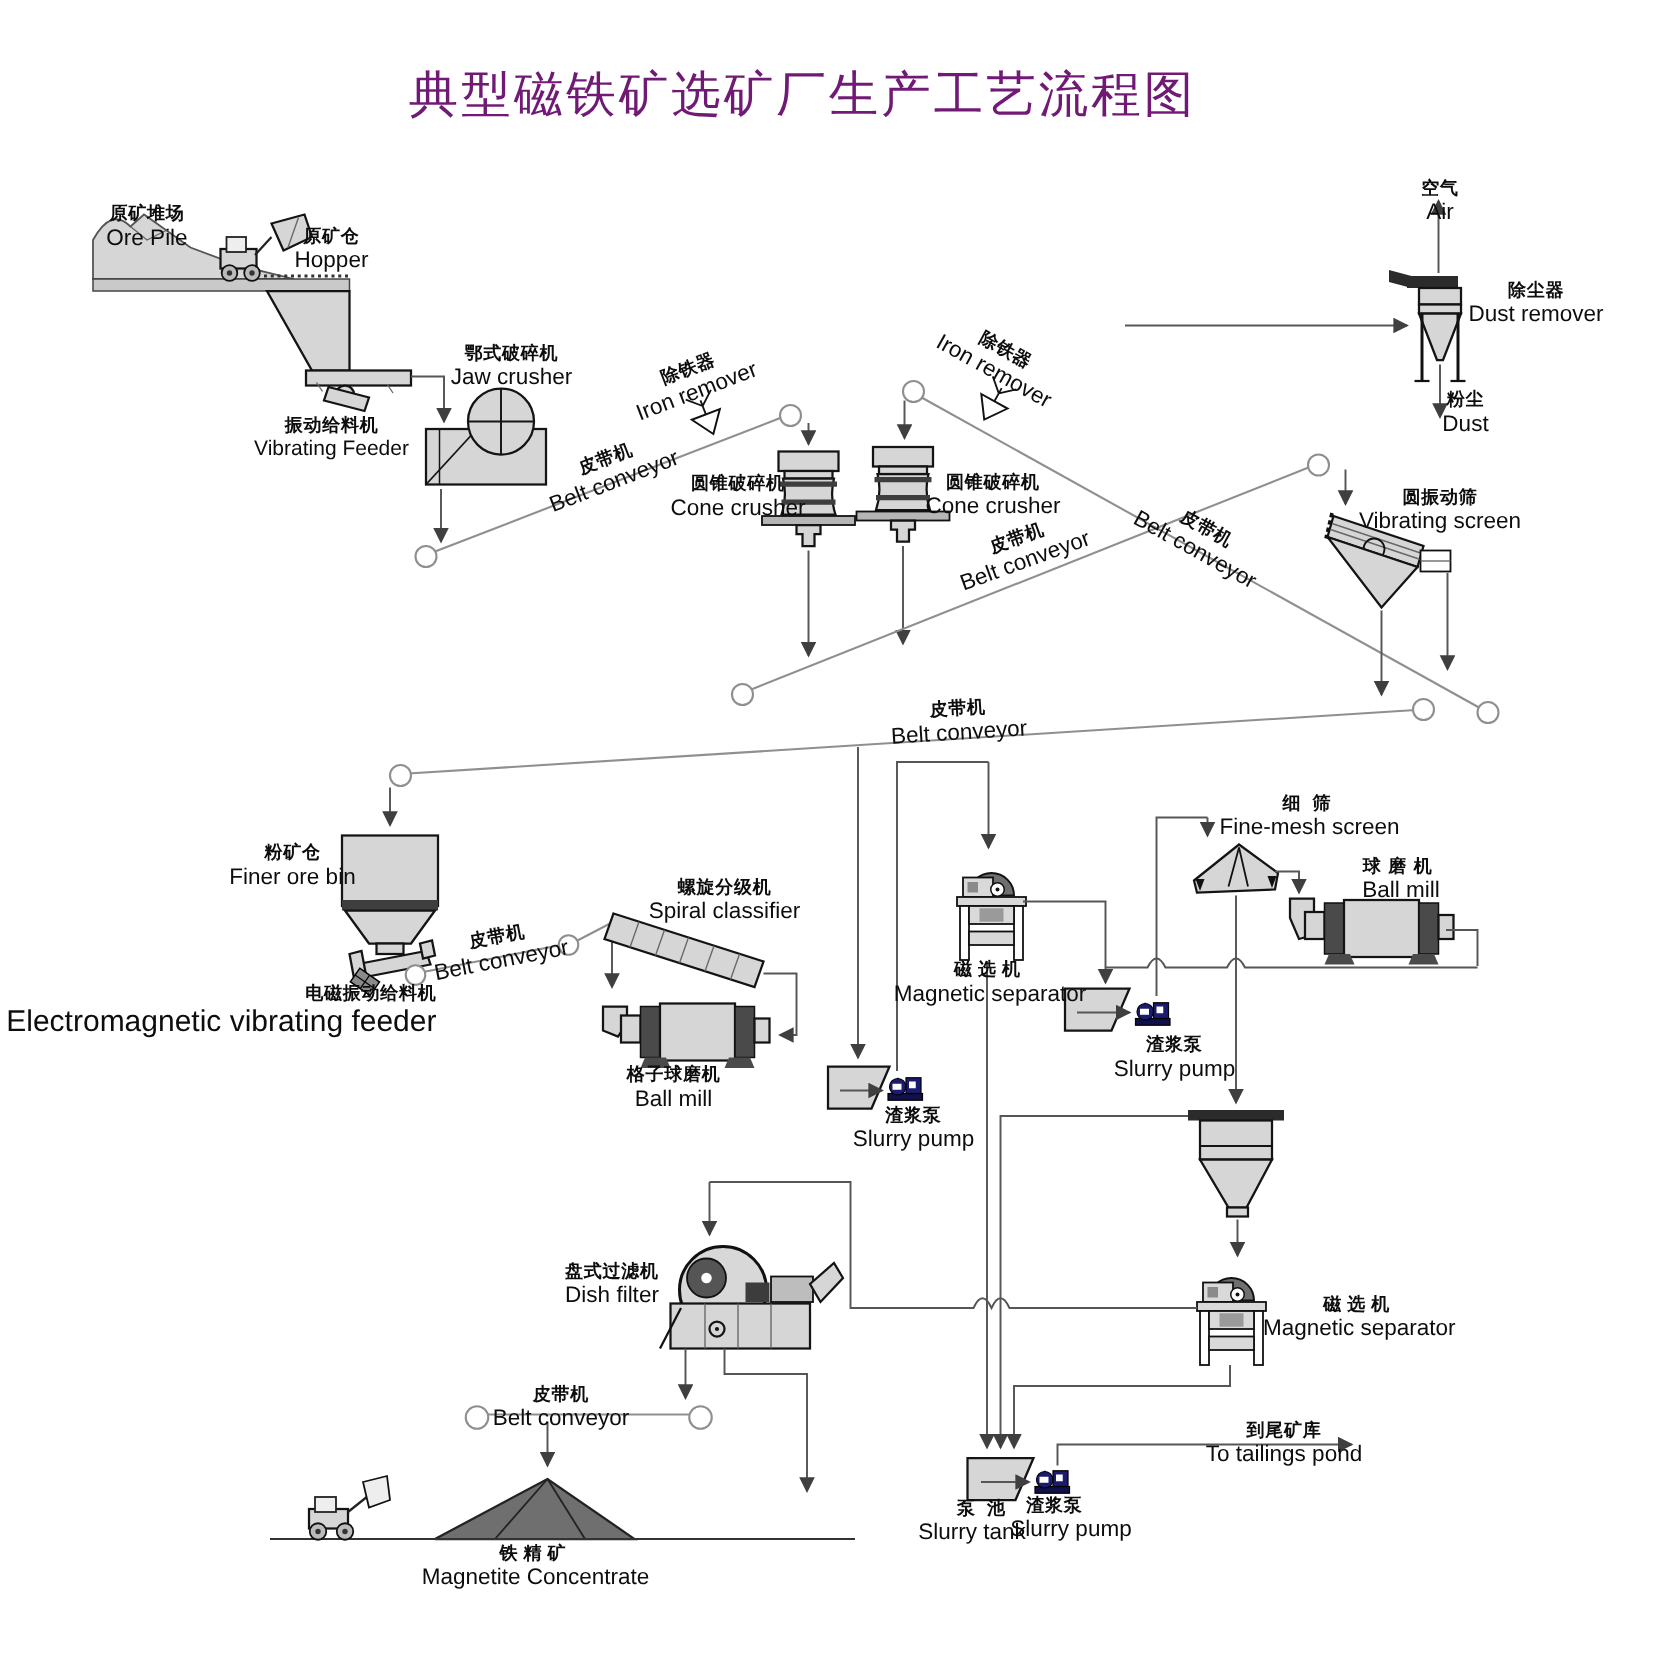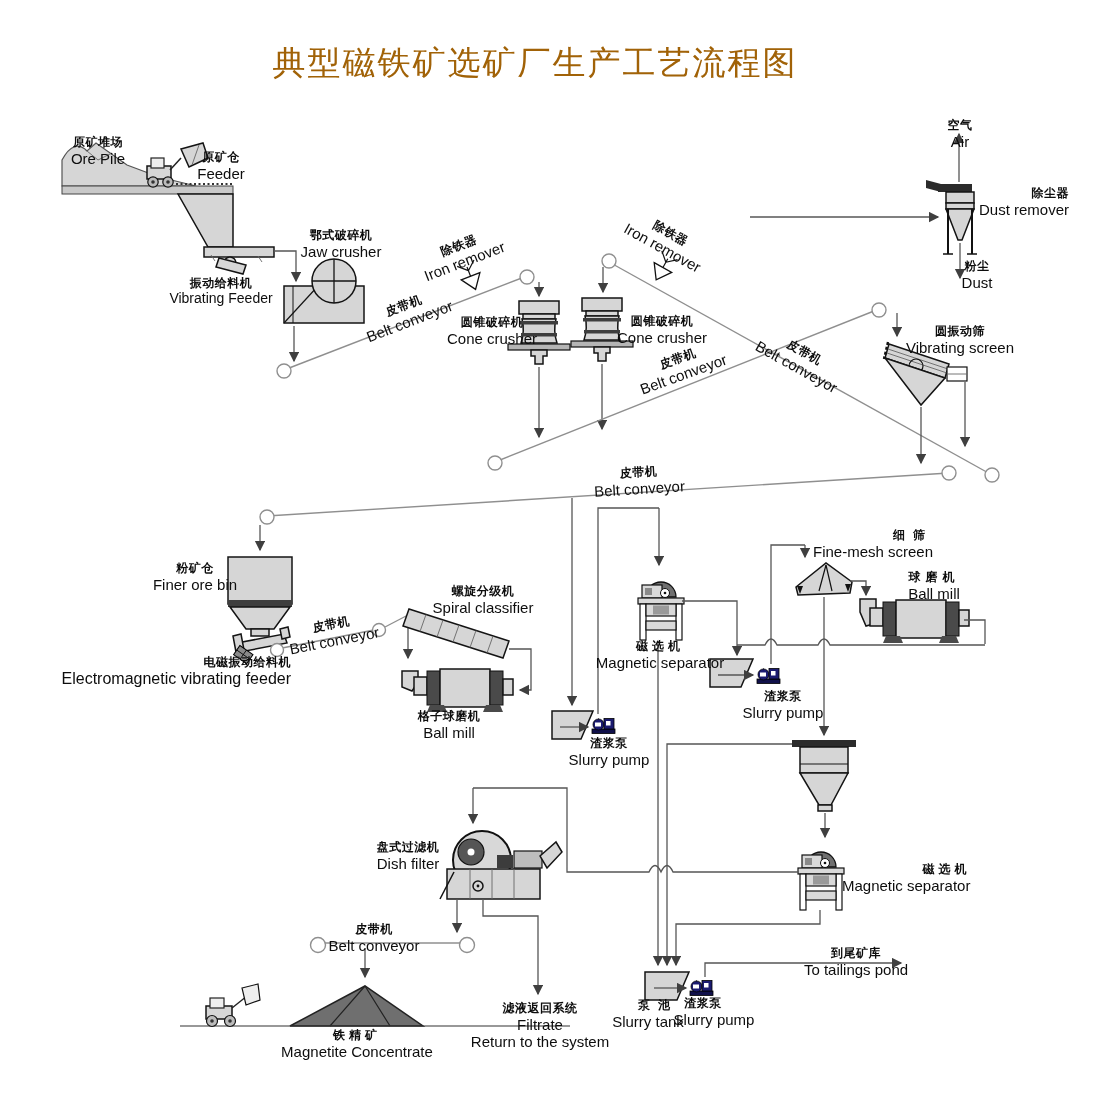--- a/index.html
+++ b/index.html
@@ -1,25 +1,25 @@
 <!DOCTYPE html>
 <html><head>
 <meta charset="utf-8">
 <style>
   html,body{margin:0;padding:0;background:#fff}
   .stage{position:relative;width:1110px;height:1119px;background:#fff;overflow:hidden;
          font-family:"Liberation Sans",sans-serif;color:#0d0d0d}
   .stage svg{position:absolute;left:0;top:0}
   .lbl{position:absolute;transform:translateX(-50%);text-align:center;white-space:nowrap;line-height:1.14}
-  .lbl-l{position:absolute;text-align:right;white-space:nowrap;line-height:1.14}
+  .lbl-l{position:absolute;text-align:center;white-space:nowrap;line-height:1.14}
   .lbl-r{position:absolute;text-align:right;white-space:nowrap;line-height:1.14}
   .zh{font-size:12px;font-weight:bold;letter-spacing:.5px}
   .en{font-size:15px}
   .en-lg{font-size:14px}
-  .title-zh{font-size:33px;color:#a16207;letter-spacing:2px;font-weight:400}
+  .title-zh{font-size:33px;color:#701a75;letter-spacing:2px;font-weight:400}
   .title-en{font-size:19.5px;color:#7e7e7e;font-weight:500}
   
   .eq{fill:#d6d6d6;stroke:#141414;stroke-width:1.5}
   .eqd{fill:#3e3e3e;stroke:none}
   .fl{fill:none;stroke:#565656;stroke-width:1.3}
   .cv{fill:none;stroke:#8f8f8f;stroke-width:1.4}
   .pl{fill:#fff;stroke:#8f8f8f;stroke-width:1.4}
   .thin{stroke:#666;stroke-width:.9;fill:none}
 </style>
 </head>
@@ -315,21 +315,21 @@
   <div class="title-zh">典型磁铁矿选矿厂生产工艺流程图</div>
 </div>
 
 <div class="lbl" style="left:98px;top:136px">
   <div class="zh">原矿堆场</div>
   <div class="en">Ore Pile</div>
 </div>
 
 <div class="lbl" style="left:221px;top:151px">
   <div class="zh">原矿仓</div>
-  <div class="en">Feeder</div>
+  <div class="en">Hopper</div>
 </div>
 
 <div class="lbl" style="left:341px;top:229px">
   <div class="zh">鄂式破碎机</div>
   <div class="en">Jaw crusher</div>
 </div>
 
 <div class="lbl" style="left:221px;top:277px">
   <div class="zh">振动给料机</div>
   <div class="en en-lg">Vibrating Feeder</div>
@@ -396,21 +396,21 @@
   <div class="en">Belt conveyor</div>
 </div>
 
 <div class="lbl" style="left:195px;top:562px">
   <div class="zh">粉矿仓</div>
   <div class="en">Finer ore bin</div>
 </div>
 
 <div class="lbl-r" style="right:819px;top:656px">
   <div class="zh">电磁振动给料机</div>
-  <div class="en" style="font-size:16px">Electromagnetic vibrating feeder</div>
+  <div class="en" style="font-size:20px">Electromagnetic vibrating feeder</div>
 </div>
 
 <div class="lbl" style="left:333px;top:618px;transform:translateX(-50%) rotate(-11deg)">
   <div class="zh">皮带机</div>
   <div class="en">Belt conveyor</div>
 </div>
 
 <div class="lbl" style="left:483px;top:585px">
   <div class="zh">螺旋分级机</div>
   <div class="en">Spi­ral classifier</div>
@@ -460,25 +460,20 @@
 <div class="lbl" style="left:374px;top:923px">
   <div class="zh">皮带机</div>
   <div class="en">Belt conveyor</div>
 </div>
 
 <div class="lbl" style="left:357px;top:1029px">
   <div class="zh" style="letter-spacing:4px">铁精矿</div>
   <div class="en">Magnetite Concentrate</div>
 </div>
 
-<div class="lbl" style="left:540px;top:1002px">
-  <div class="zh">滤液返回系统</div>
-  <div class="en">Filtrate</div>
-  <div class="en">Return to the system</div>
-</div>
 
 <div class="lbl" style="left:648px;top:999px">
   <div class="zh" style="letter-spacing:8px;margin-left:20px">泵池</div>
   <div class="en">Slurry tank</div>
 </div>
 
 <div class="lbl" style="left:714px;top:997px">
   <div class="zh" style="margin-right:22px">渣浆泵</div>
   <div class="en">Slurry pump</div>
 </div>

